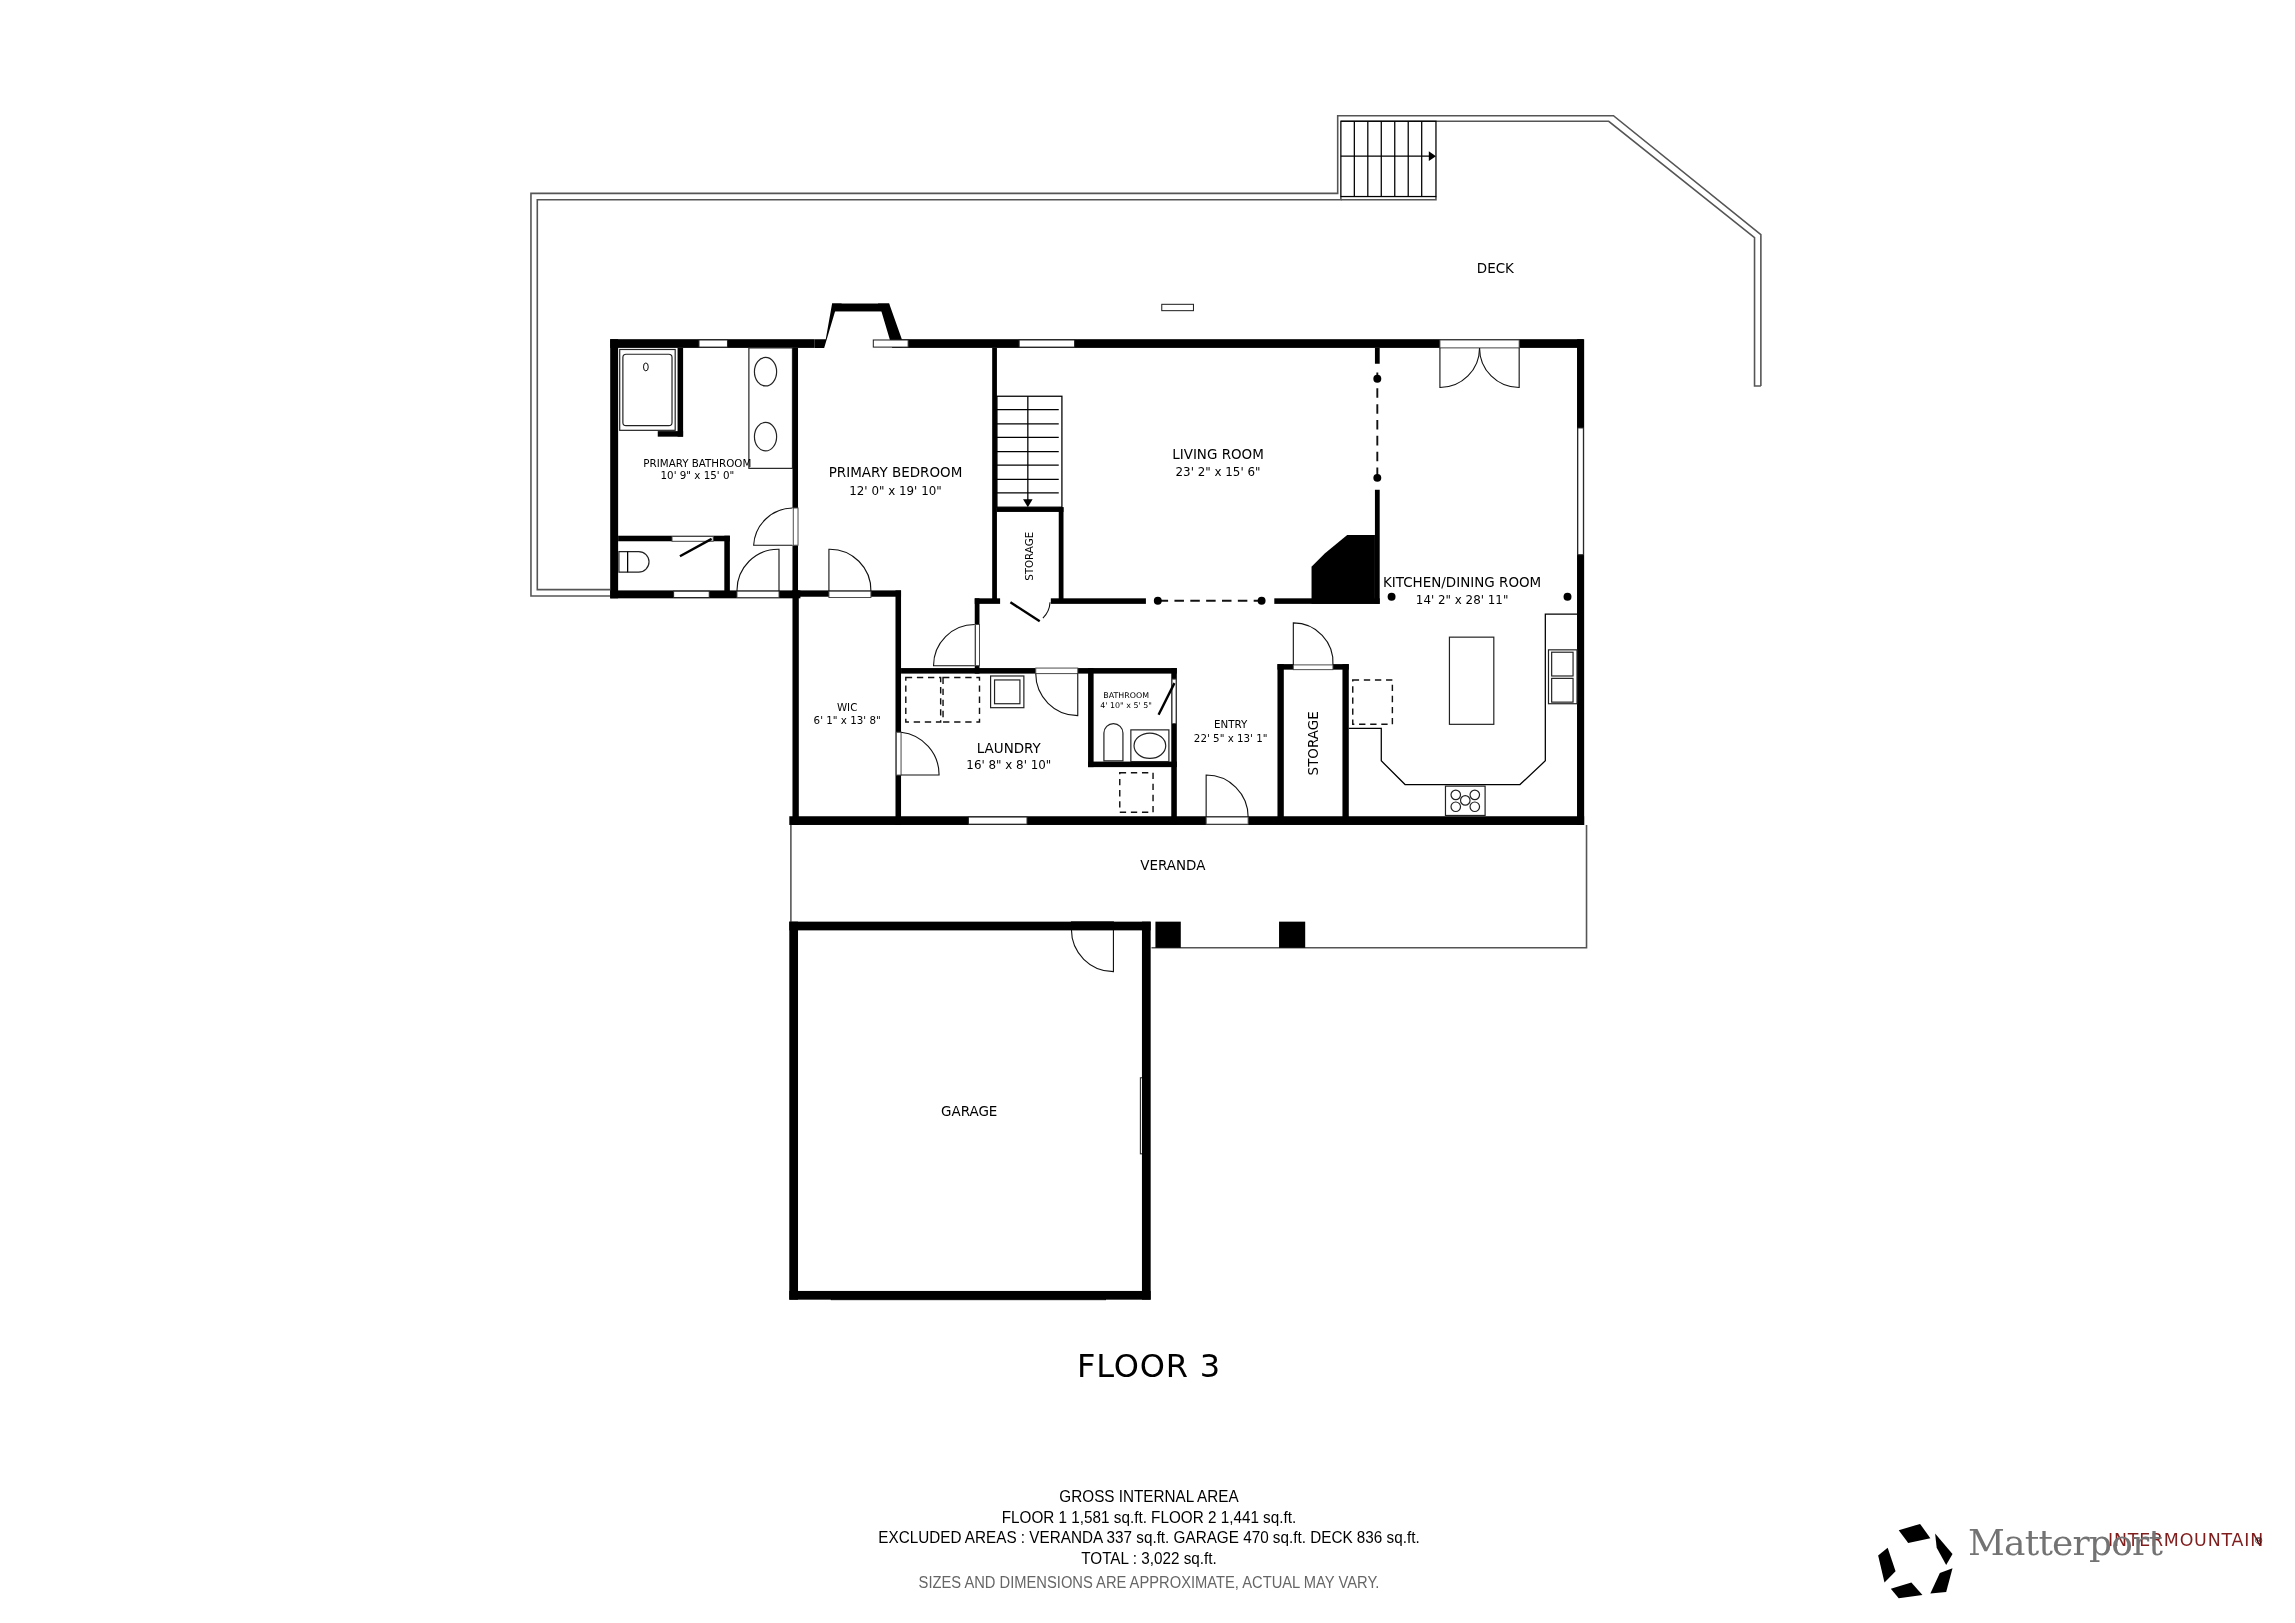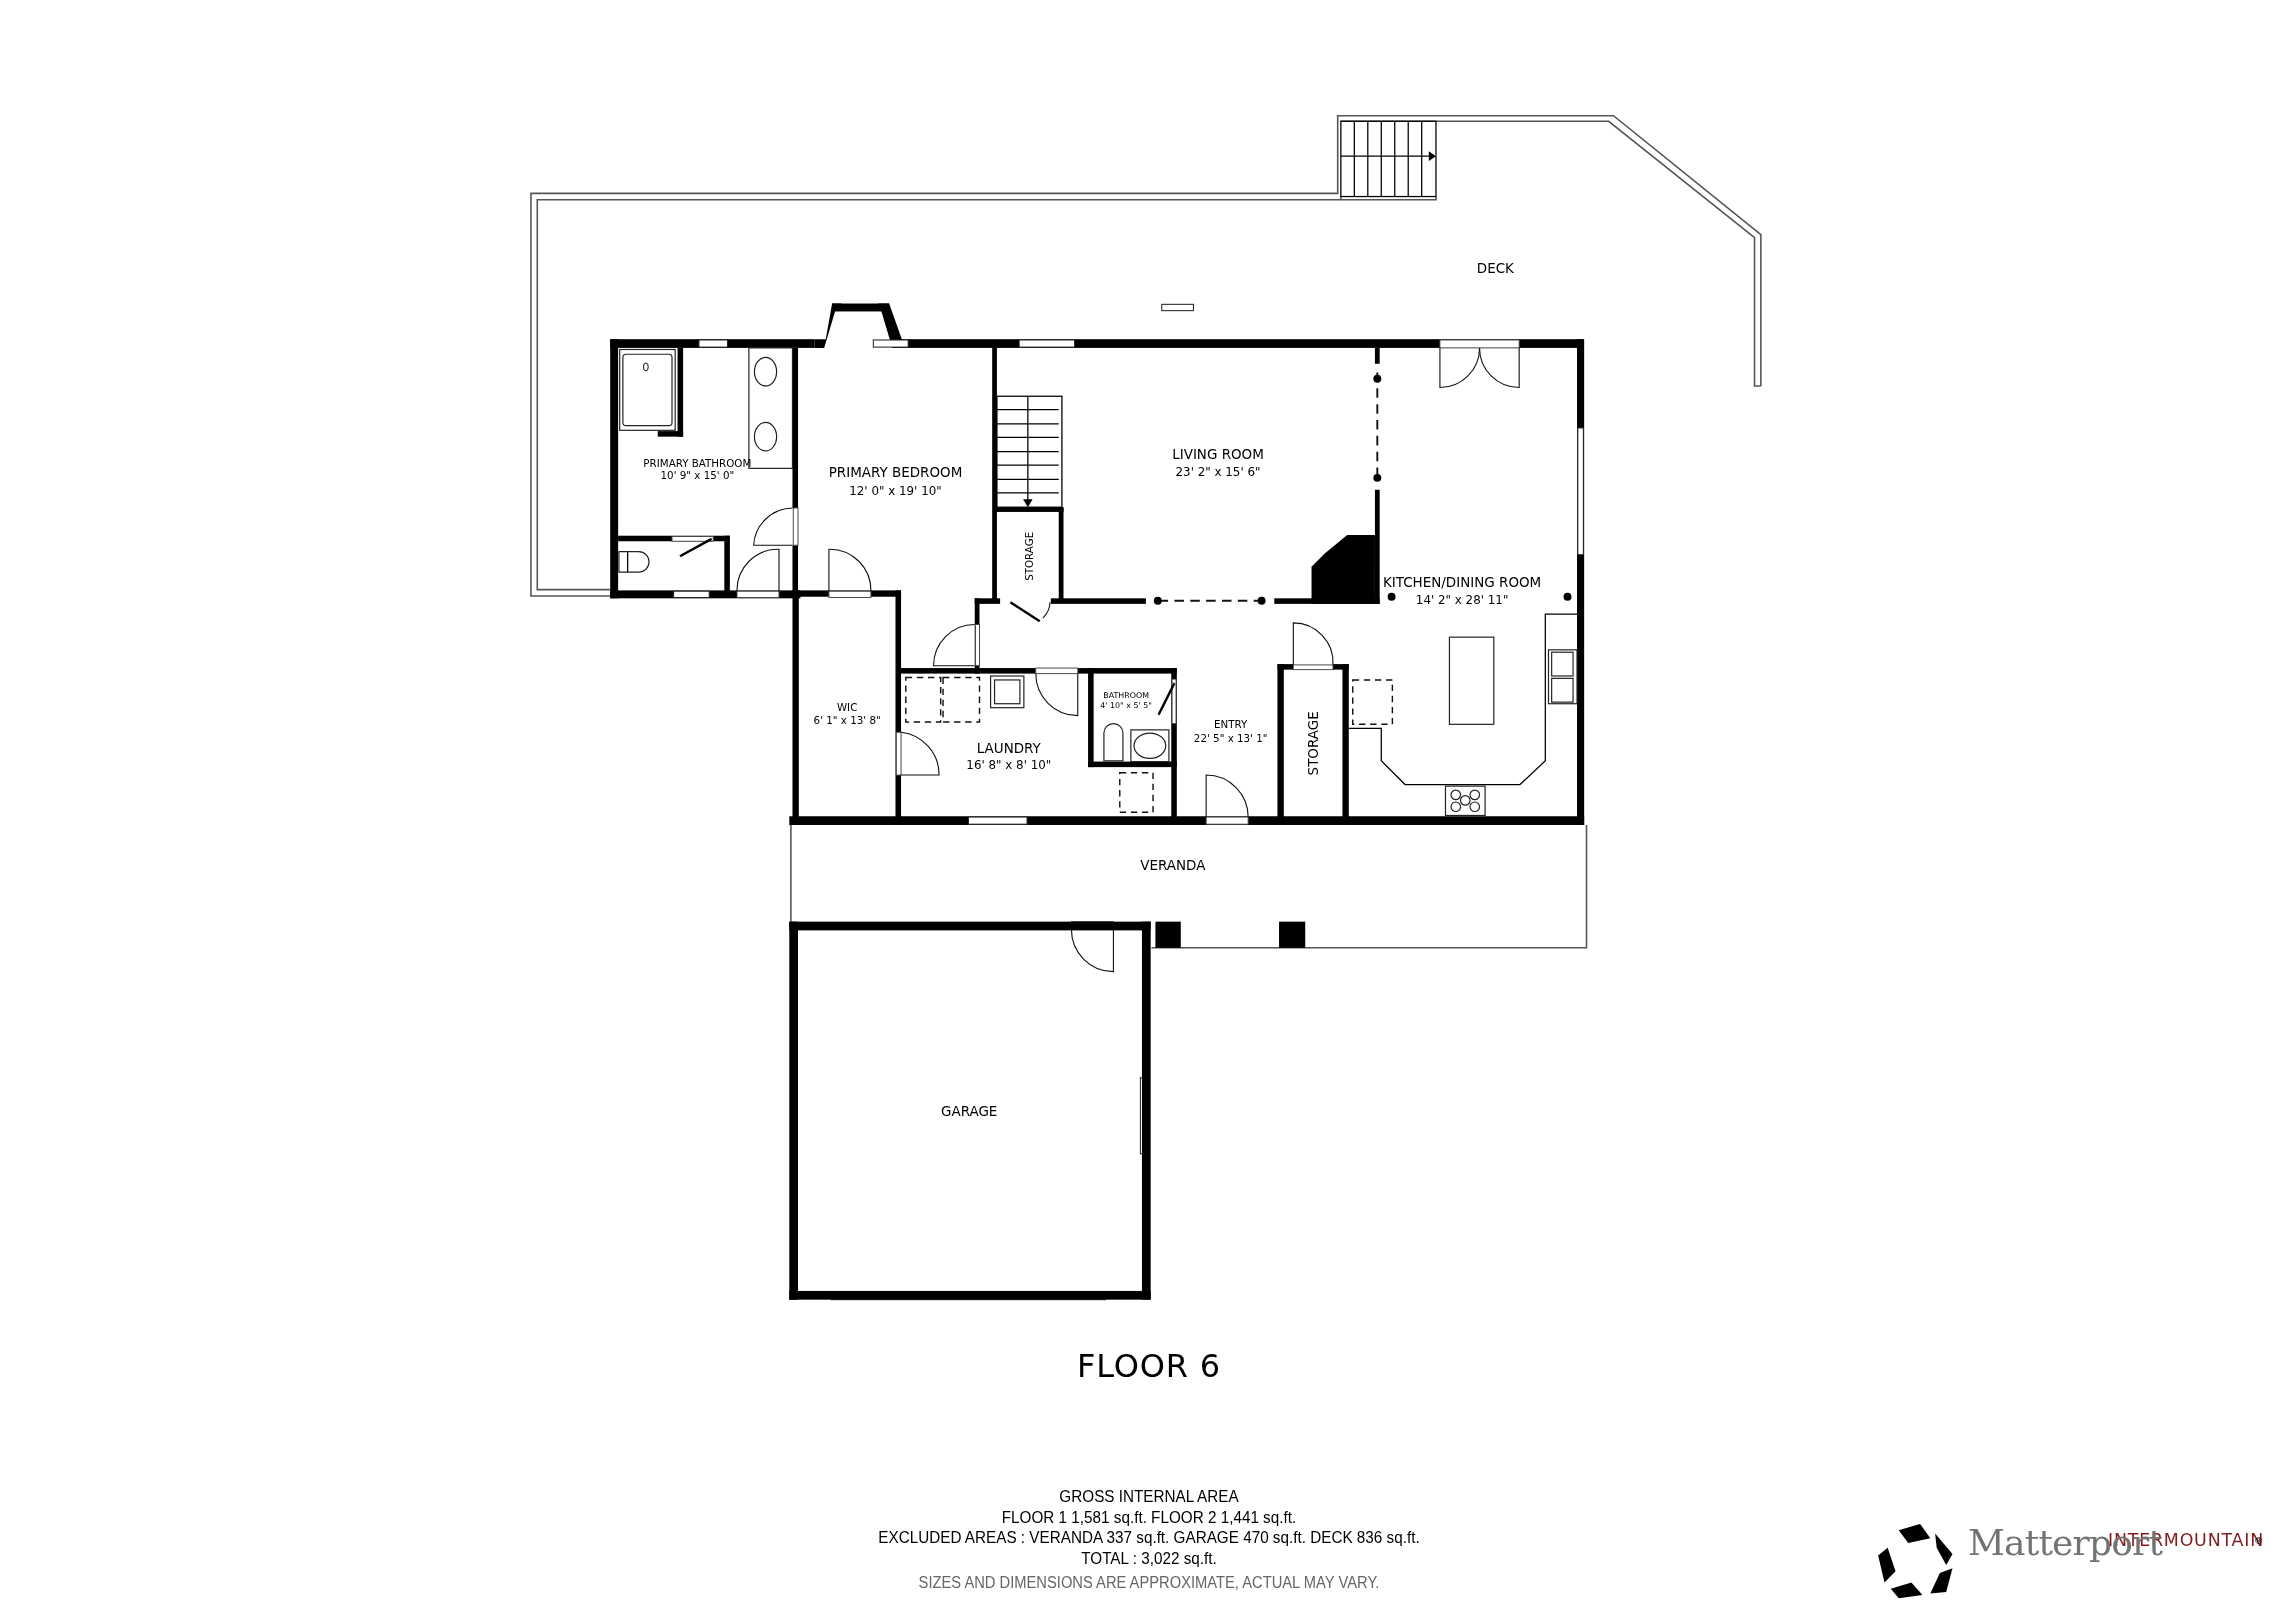--- a/index.html
+++ b/index.html
@@ -274,21 +274,21 @@
 
     <text class="lbl rm-small" x="1553" y="919">ENTRY</text>
     <text class="lbl rm-small" x="1553" y="936">22' 5" x 13' 1"</text>
 
     <text class="lbl rm-name" x="1480" y="1098">VERANDA</text>
 
     <text class="lbl rm-name" x="1223" y="1408">GARAGE</text>
   </g>
 </svg>
 
-<div class="floor-title">FLOOR 6</div>
+<div class="floor-title">FLOOR 3</div>
 
 <div class="area-block">
   <div>GROSS INTERNAL AREA</div>
   <div>FLOOR 1 1,581 sq.ft.   FLOOR 2 1,441 sq.ft.</div>
   <div>EXCLUDED AREAS :  VERANDA 337 sq.ft.   GARAGE 470 sq.ft.   DECK 836 sq.ft.</div>
   <div>TOTAL :  3,022 sq.ft.</div>
   <div class="disclaimer">SIZES AND DIMENSIONS ARE APPROXIMATE, ACTUAL MAY VARY.</div>
 </div>
 
 <div class="watermark">INTERMOUNTAIN</div>

